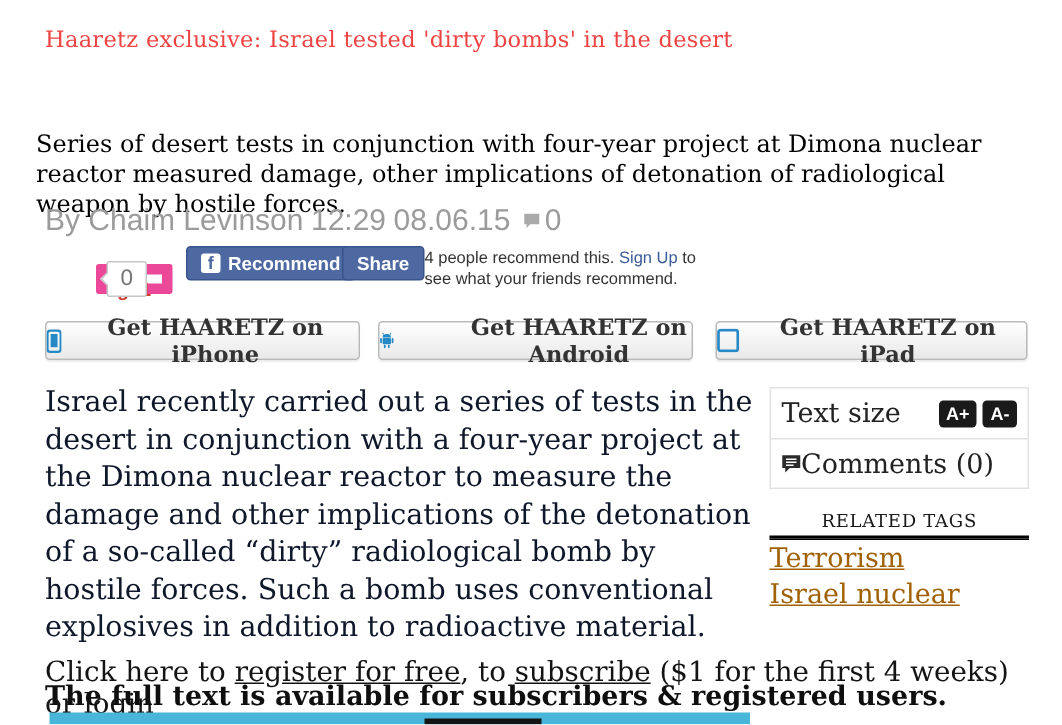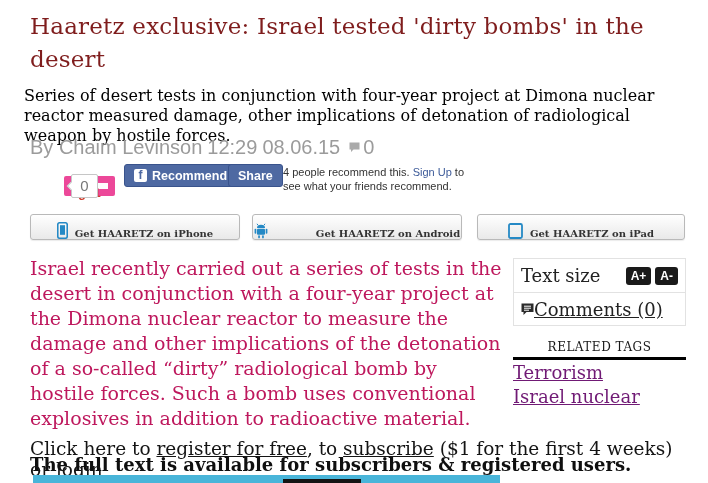--- a/index.html
+++ b/index.html
@@ -10,21 +10,21 @@
     height: 483px;
     background: #ffffff;
     overflow: hidden;
     font-family: "DejaVu Serif", serif;
     color: #111;
   }
   
   .headline {
     position: absolute; left: 30px; top: 10px; width: 655px;
     font-family: "DejaVu Serif", serif;
-    font-size: 23px; font-weight: 500; line-height: 33px; color: #7f1d1d;
+    font-size: 15px; font-weight: 500; line-height: 33px; color: #ef4444;
     letter-spacing: 0.2px;
   }
   .subhead {
     position: absolute; left: 24px; top: 86px; width: 660px;
     font-size: 16px; line-height: 20px; color: #000000; font-weight: 400;
   }
   .byline-row {
     position: absolute; left: 30px; top: 136px;
     font-family: "Liberation Sans", sans-serif;
     font-size: 20px; color: #9b9b9b;
@@ -69,52 +69,52 @@
     position: absolute; left: 283px; top: 165px; width: 190px;
     font-family: "Liberation Sans", sans-serif; font-size: 11px; line-height: 14px;
     color: #333;
   }
   .fb-social-text .signup { color: #3b5998; cursor: pointer; }
   
   .app-btn {
     position: absolute; top: 214px; height: 26px;
     border: 1px solid #b9b9b9; border-radius: 3px;
     background: linear-gradient(#ffffff, #e9e9e9);
-    display: flex; align-items: flex-end; justify-content: center; gap: 7px;
-    font-family: "DejaVu Serif", serif; font-weight: bold; font-size: 10px; color: #333;
+    display: flex; align-items: center; justify-content: center; gap: 7px;
+    font-family: "DejaVu Serif", serif; font-weight: bold; font-size: 15px; color: #333;
     cursor: pointer; box-shadow: 0 1px 1px rgba(0,0,0,0.08);
   }
   .app-iphone  { left: 30px;  width: 210px; }
   .app-android { left: 252px; width: 210px; gap: 48px; }
   .app-ipad    { left: 477px; width: 208px; }
   
   .body-text {
     position: absolute; left: 30px; top: 256px; width: 476px;
-    font-size: 19px; line-height: 25px; color: #be185d;
+    font-size: 19px; line-height: 25px; color: #0f172a;
   }
   
   .sidebar { position: absolute; left: 513px; top: 258px; width: 173px; }
   .widget-box { border: 1px solid #e2e2e2; background: #fff; }
   .widget-row {
     display: flex; align-items: center; height: 33px; padding: 0 7px;
     font-size: 18px; color: #222;
   }
   .widget-row + .widget-row { border-top: 1px solid #e2e2e2; }
   .textsize-label { flex: 1; }
   .size-btn {
     background: #1a1a1a; color: #fff; border-radius: 3px;
     font-family: "Liberation Sans", sans-serif; font-weight: bold; font-size: 12px;
     padding: 2px 5px; margin-left: 4px; cursor: pointer;
   }
-  .comments-row { cursor: pointer; gap: 0; text-decoration: underline; }
+  .comments-row { cursor: pointer; gap: 0; }
   .related { margin-top: 14px; }
   .related-title { text-align: center; font-size: 12px; color: #191919; letter-spacing: 0.5px; }
   .related-rule { margin-top: 3px; height: 3px; border-top: 2px solid #000; border-bottom: 1px solid #000; }
   .tag-link {
-    display: block; font-size: 18px; line-height: 22px; color: #701a75;
+    display: block; font-size: 18px; line-height: 22px; color: #a16207;
     text-decoration: underline; cursor: pointer; margin-top: 2px;
   }
   
   .subs-bold {
     position: absolute; left: 30px; top: 414px; width: 650px;
     font-size: 18px; font-weight: bold; color: #0f0f0f; margin-top: 40px;
   }
   .subs-line {
     position: absolute; left: 30px; top: 438px; width: 660px;
     font-size: 18.5px; color: #141414;

